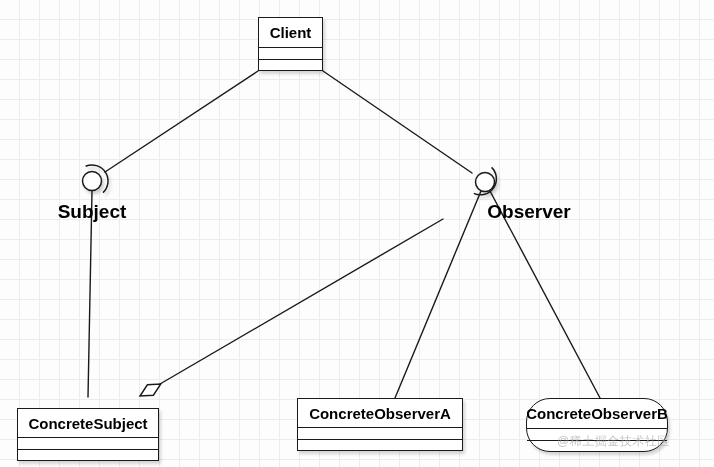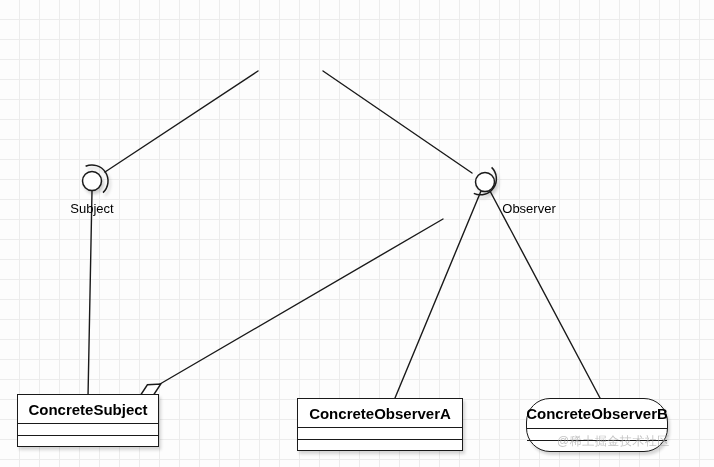--- a/index.html
+++ b/index.html
@@ -38,29 +38,29 @@
     font-size: 15px;
     color: #000;
     white-space: nowrap;
     overflow: hidden;
   }
   .uml-class .comp {
     height: 10.5px;
     border-top: 1.4px solid #1a1a1a;
   }
   #box-client           { left: 258px; top: 17px;  width: 65px;  height: 54px; }
-  #box-concretesubject  { left: 17px;  top: 394px; width: 142px; height: 53px; }
+  #box-concretesubject  { left: 17px;  top: 408px; width: 142px; height: 53px; }
   #box-concreteobservera{ left: 297px; top: 398px; width: 166px; height: 53px; justify-content: space-between; }
   #box-concreteobserverb{ left: 526px; top: 398px; width: 142px; height: 54px; border-radius: 24px; }
   .iface-label {
     position: absolute;
     z-index: 3;
     transform: translateX(-50%);
-    font-weight: normal;
-    font-size: 13px;
+    font-weight: bold;
+    font-size: 19px;
     color: #000;
     white-space: nowrap;
   }
   #label-subject  { left: 92px;  top: 201px; }
   #label-observer { left: 485px; top: 201px; margin-left: 44px; }
   .watermark {
     position: absolute;
     z-index: 5;
     left: 557px; top: 433px;
     font-size: 12px;
@@ -86,20 +86,25 @@
       <polygon points="140,396 147.4,384.8 160.8,384 153.4,395.2" fill="#ffffff"></polygon>
     </g>
     <g stroke="#1a1a1a" stroke-width="1.5" filter="drop-shadow(2px 3px 1.5px rgba(0,0,0,0.18))">
       <circle cx="92" cy="181" r="9.5" fill="#ffffff"></circle>
       <path d="M 85.6 166.3 A 16 16 0 0 1 103 192.6" fill="none"></path>
       <circle cx="485" cy="182" r="9.5" fill="#ffffff"></circle>
       <path d="M 473.8 193.4 A 16 16 0 0 0 491.6 167.4" fill="none"></path>
     </g>
   </svg>
 
+  <div class="uml-class" id="box-client">
+    <div class="title">Client</div>
+    <div class="comp"></div>
+    <div class="comp"></div>
+  </div>
 
   <div class="uml-class" id="box-concretesubject">
     <div class="title">ConcreteSubject</div>
     <div class="comp"></div>
     <div class="comp"></div>
   </div>
 
   <div class="uml-class" id="box-concreteobservera">
     <div class="title">ConcreteObserverA</div>
     <div class="comp"></div>

